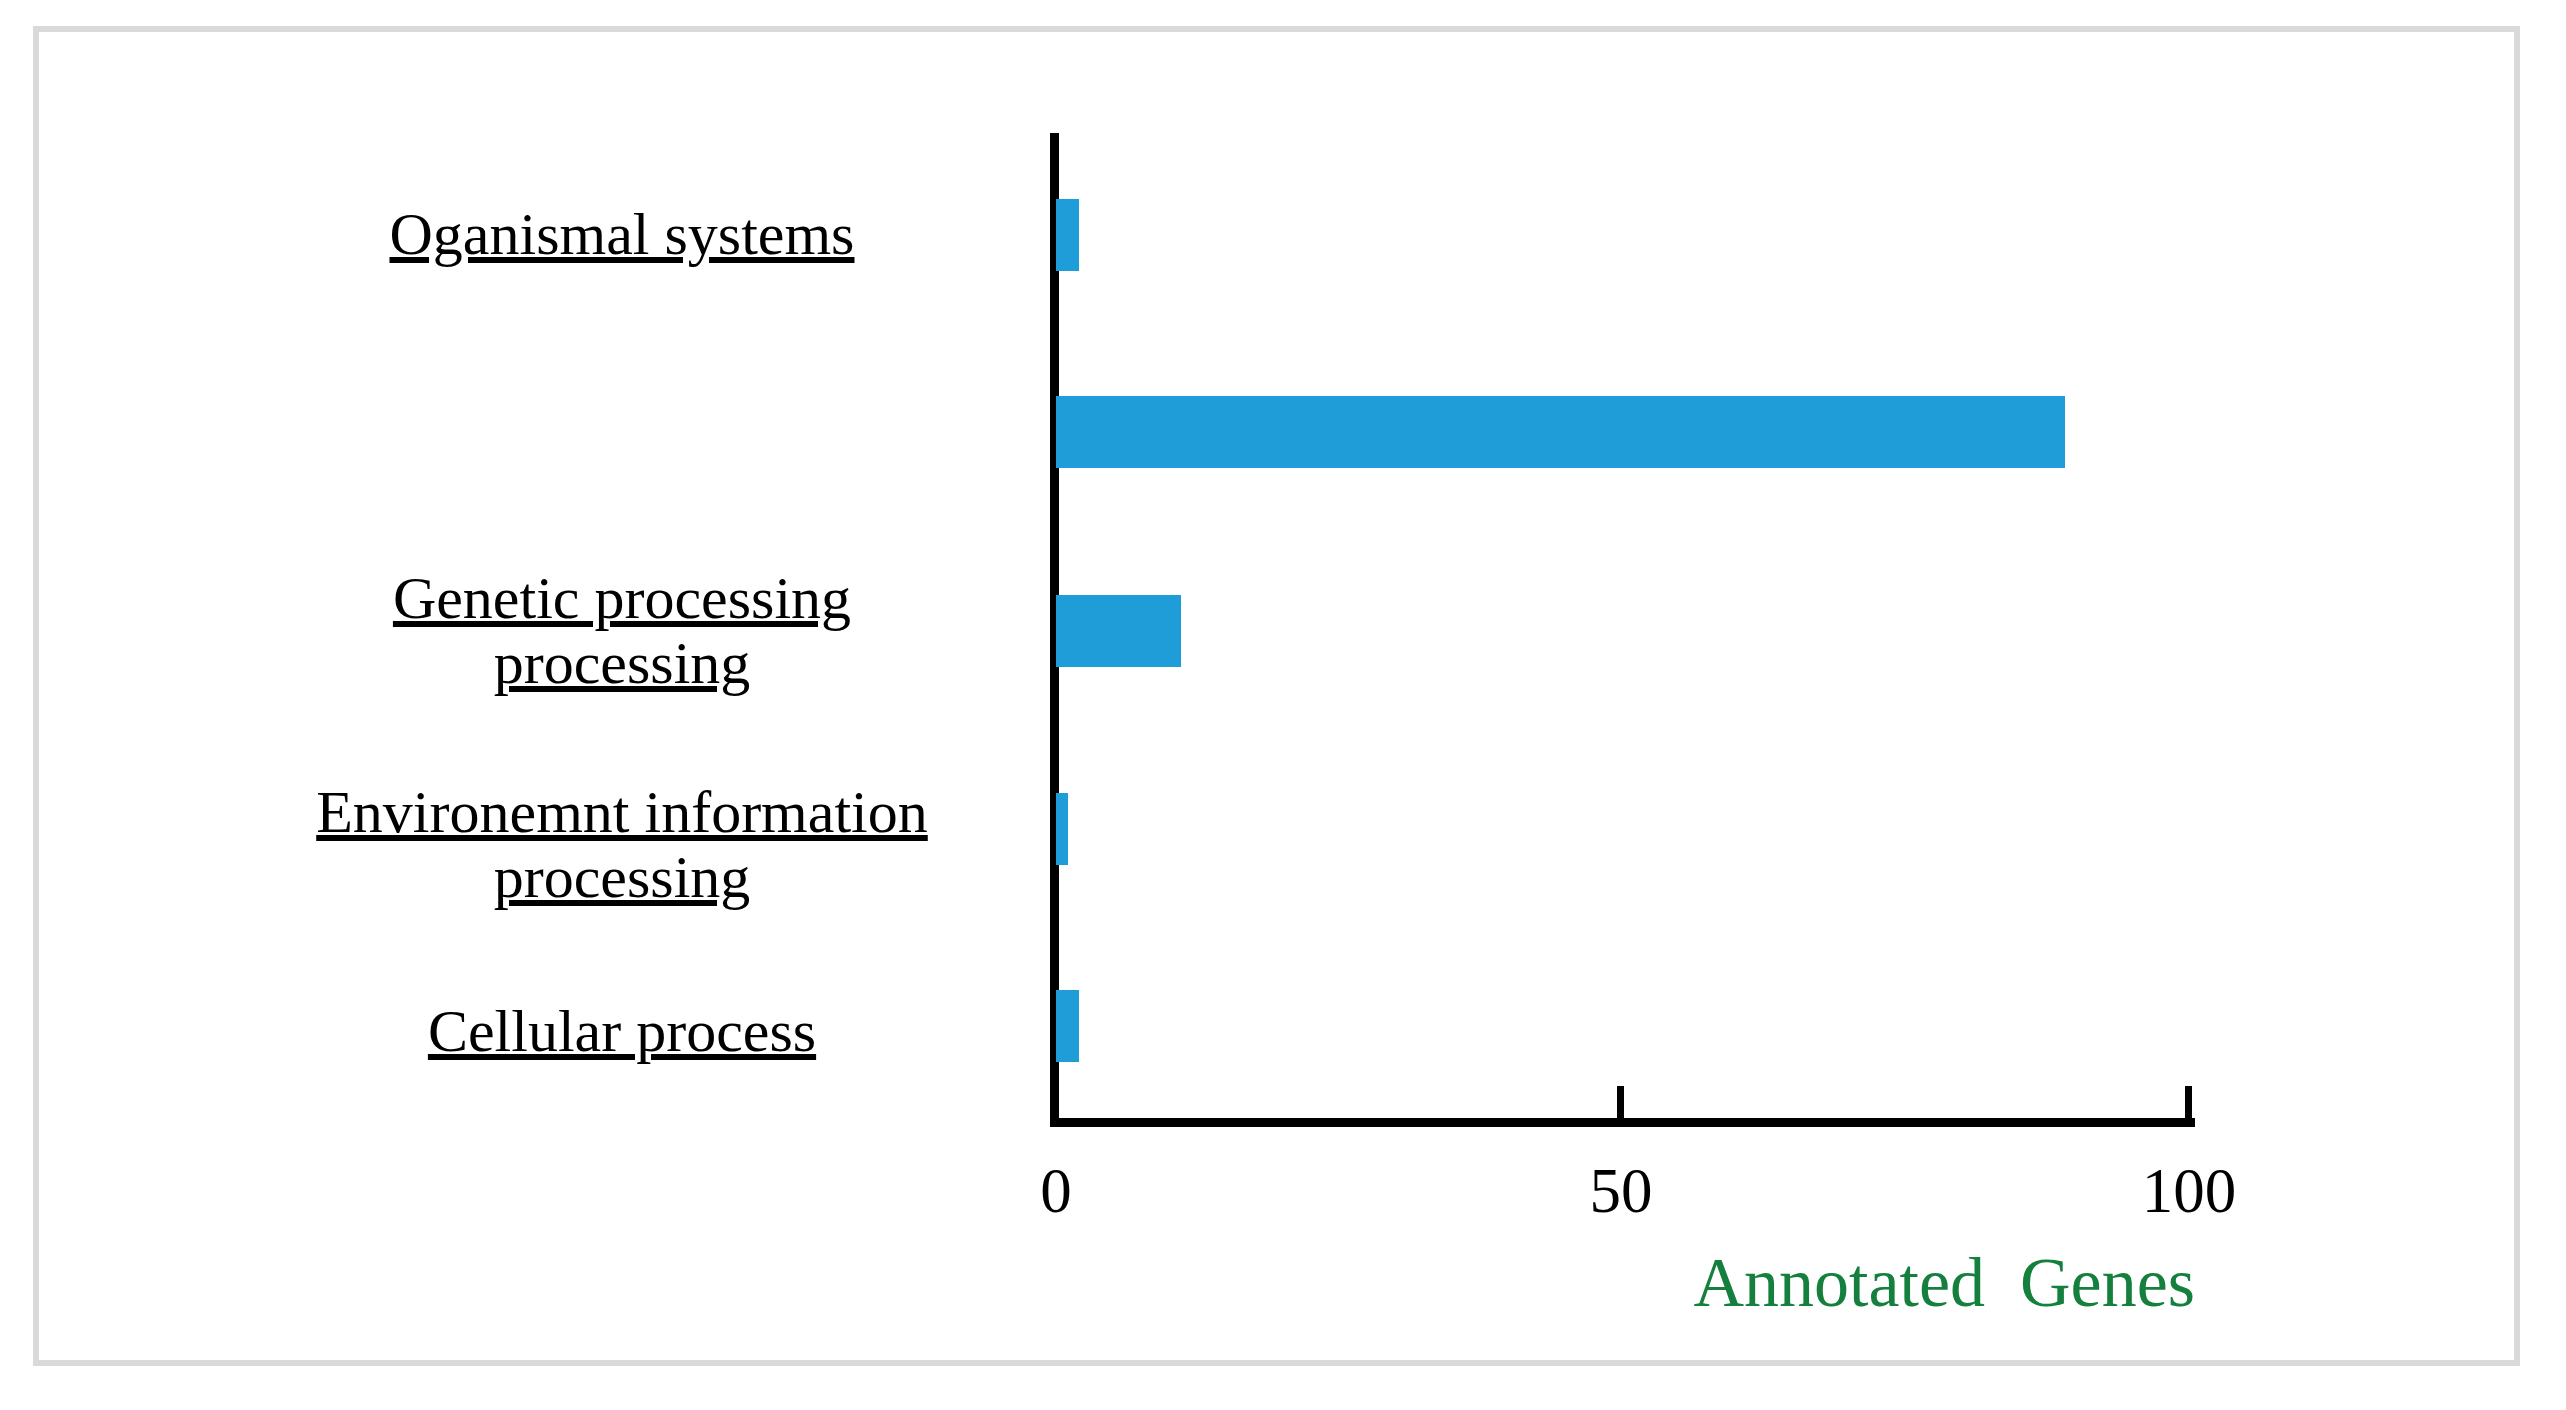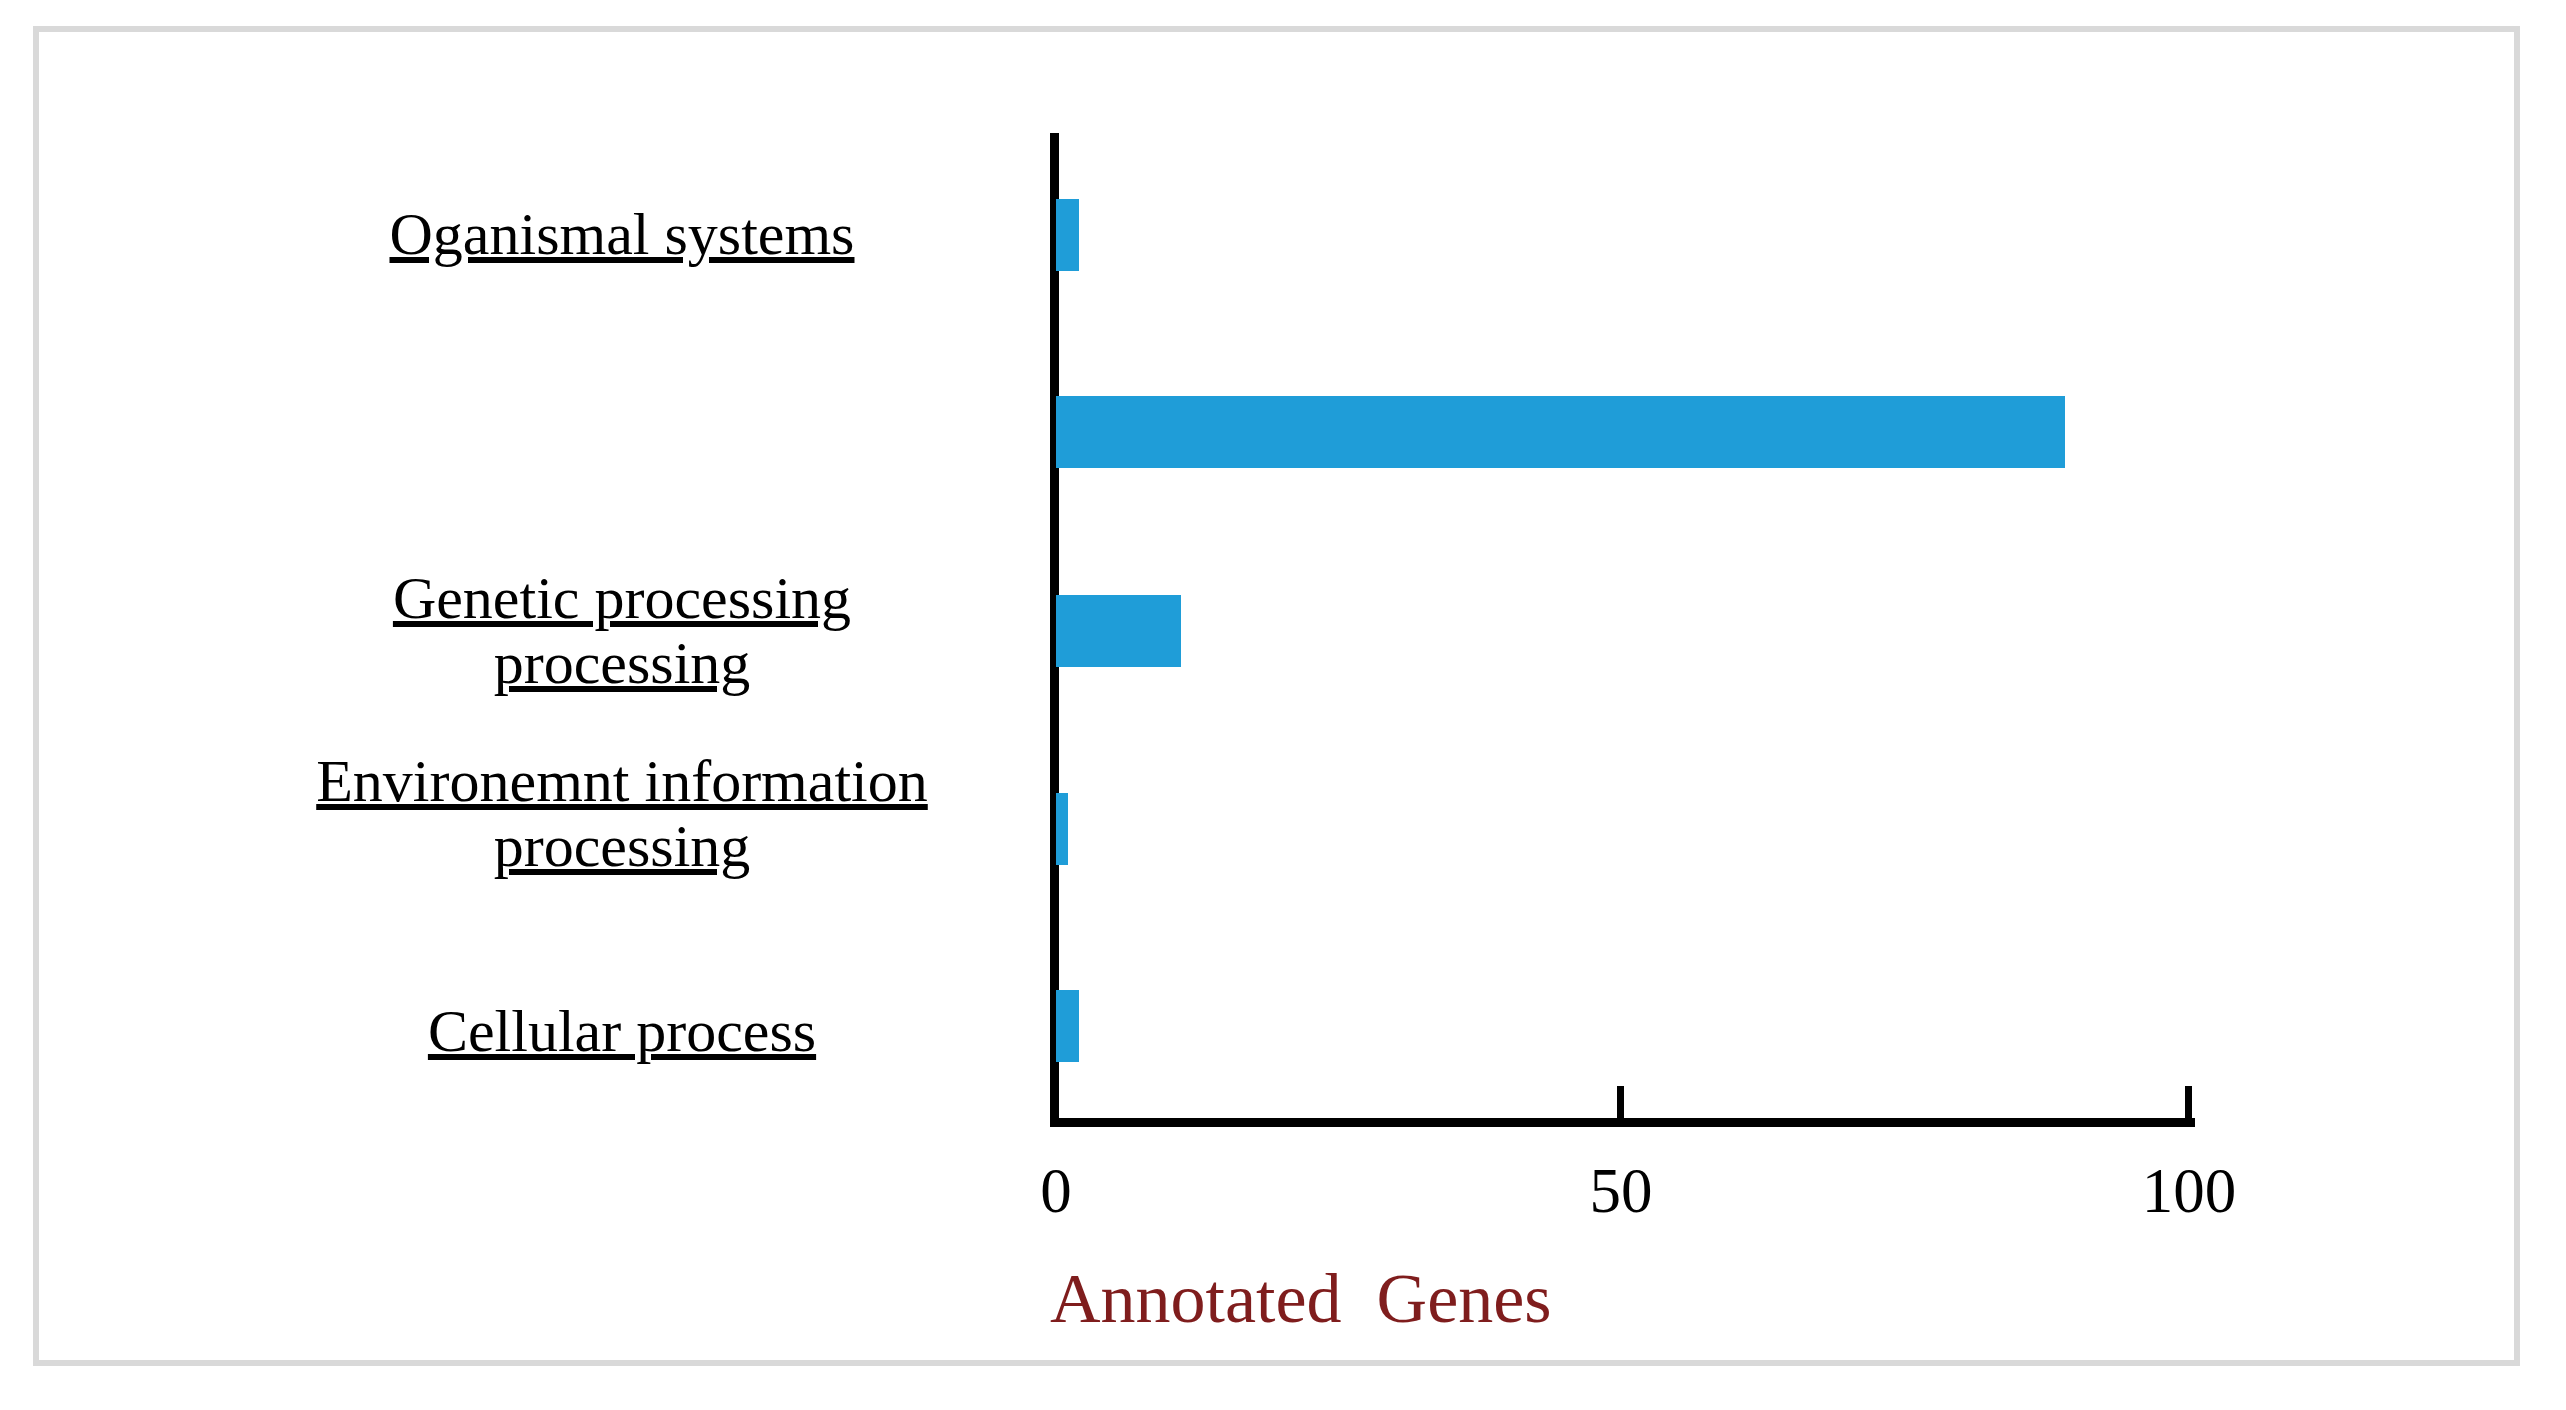--- a/index.html
+++ b/index.html
@@ -65,26 +65,25 @@
     line-height: 1;
     text-align: center;
     width: 200px;
     white-space: nowrap;
   }
   #xaxis-title {
     position: absolute;
     left: 1050px;
     top: 1248px;
     width: 1145px;
-    text-align: left;
+    text-align: right;
     font-size: 70px;
-    color: #7f1d1d;
+    color: #15803d;
     white-space: pre;
     line-height: 1;
-    margin-top: 16px;
   }
   
   .bar {
     position: absolute;
     left: 1056px;
     height: 72px;
     background: #1f9dd8;
   }
   
   .catlabel {
@@ -123,18 +122,18 @@
 
     <div class="bar" style="top:199px; width:23px;"></div>
     <div class="bar" style="top:396px; width:1009px;"></div>
     <div class="bar" style="top:595px; width:125px;"></div>
     <div class="bar" style="top:793px; width:12px;"></div>
     <div class="bar" style="top:990px; width:23px;"></div>
 
     <div class="catlabel" style="top:202px;">Oganismal systems</div>
     <div class="catlabel" style="top:566px;">Genetic processing
 processing</div>
-    <div class="catlabel" style="top:749px;">Environemnt information
+    <div class="catlabel" style="top:780px;">Environemnt information
 processing</div>
     <div class="catlabel" style="top:999px;">Cellular  process</div>
 
   </div>
 </div>
 
 </body></html>

